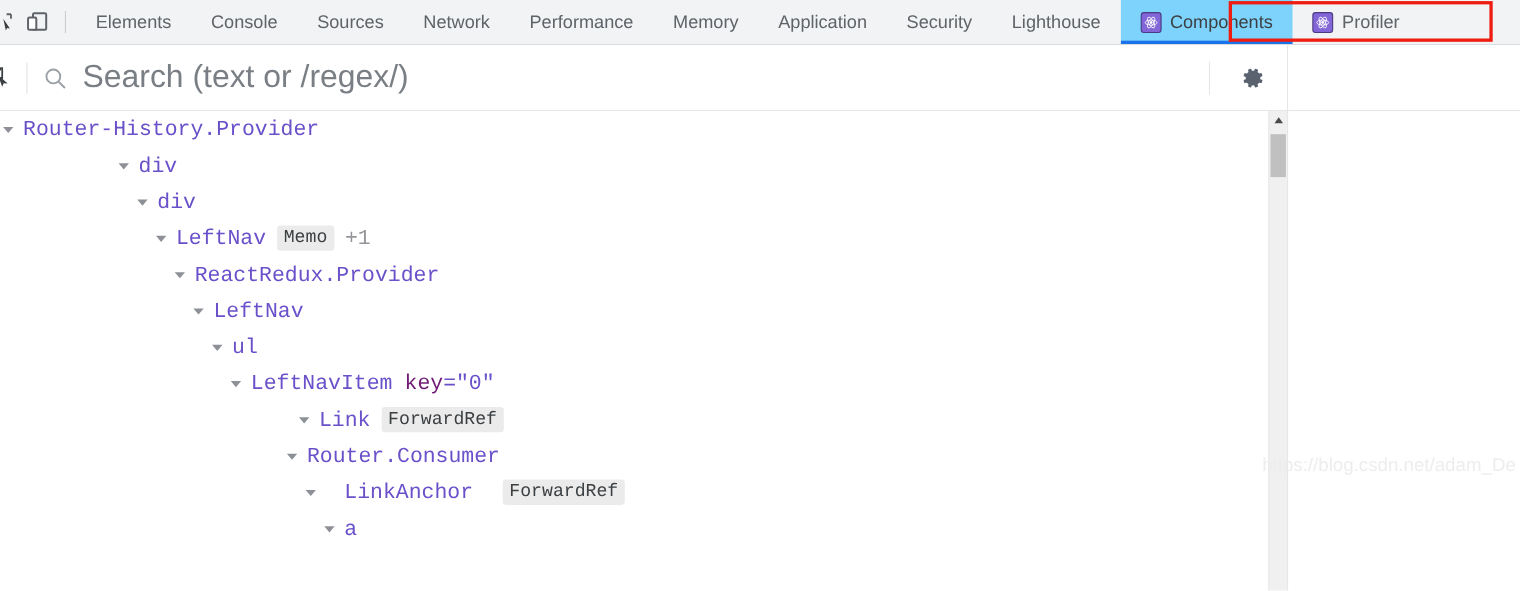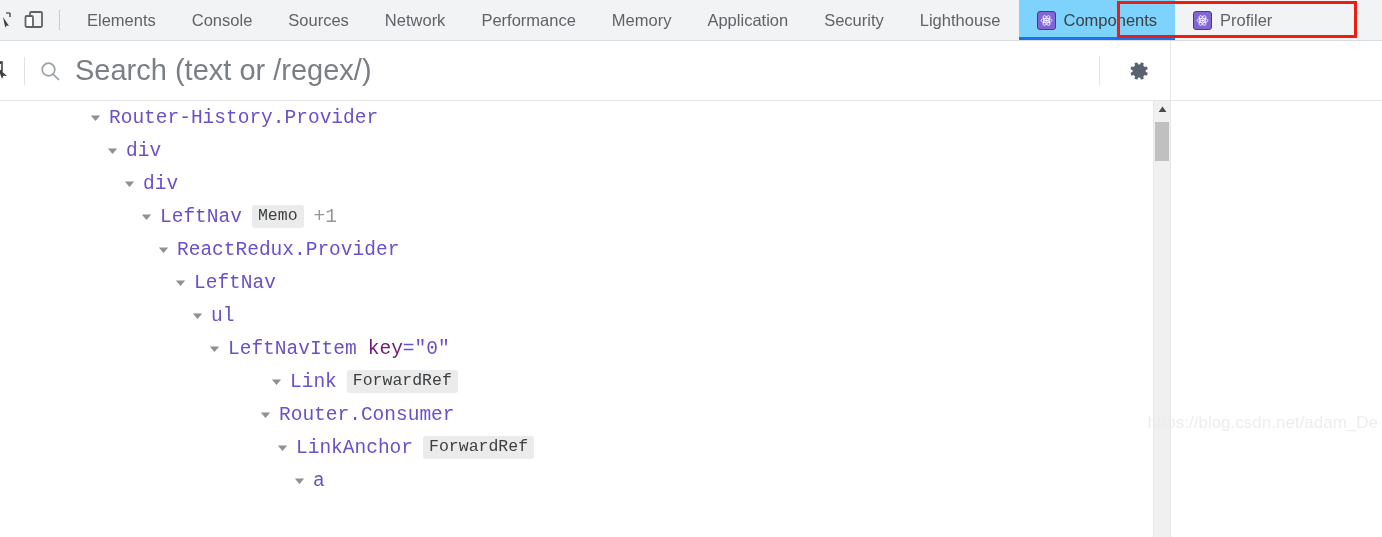--- a/index.html
+++ b/index.html
@@ -380,21 +380,21 @@
 
     <div class="gear-btn">
       <svg width="22" height="22" viewBox="0 0 22 22" aria-hidden="true">
         <path fill="#5a6270" d="M11 7.4a3.6 3.6 0 100 7.2 3.6 3.6 0 000-7.2zm0 5.5a1.9 1.9 0 110-3.8 1.9 1.9 0 010 3.8z"></path>
         <path fill="#5a6270" d="M19.3 12.6l-1.6-.6a6.9 6.9 0 000-2l1.6-.6a.6.6 0 00.36-.74l-.62-1.8a.6.6 0 00-.72-.39l-1.66.42a6.9 6.9 0 00-1.42-1.42l.42-1.66a.6.6 0 00-.39-.72l-1.8-.62a.6.6 0 00-.74.36l-.6 1.6a6.9 6.9 0 00-2 0l-.6-1.6a.6.6 0 00-.74-.36l-1.8.62a.6.6 0 00-.39.72l.42 1.66A6.9 6.9 0 005.6 6.9L3.94 6.48a.6.6 0 00-.72.39l-.62 1.8a.6.6 0 00.36.74l1.6.6a6.9 6.9 0 000 2l-1.6.6a.6.6 0 00-.36.74l.62 1.8a.6.6 0 00.72.39l1.66-.42a6.9 6.9 0 001.42 1.42l-.42 1.66a.6.6 0 00.39.72l1.8.62a.6.6 0 00.74-.36l.6-1.6a6.9 6.9 0 002 0l.6 1.6a.6.6 0 00.74.36l1.8-.62a.6.6 0 00.39-.72l-.42-1.66a6.9 6.9 0 001.42-1.42l1.66.42a.6.6 0 00.72-.39l.62-1.8a.6.6 0 00-.36-.74z"></path>
       </svg>
     </div>
   </div>
 
   <div class="tree-panel">
-      <div class="tree-row" style="padding-left: 88px; text-align: right;">
+      <div class="tree-row" style=" text-align: right;">
         <span class="arrow">
           <svg width="11" height="8" viewBox="0 0 11 8" aria-hidden="true">
             <path d="M0.8 1.4 L10.2 1.4 L5.5 7 Z" fill="#8d9096"></path>
           </svg>
         </span>
         <span class="comp-name">Router-History.Provider</span>
       </div>
       <div class="tree-row" style="padding-left: 105px;">
         <span class="arrow">
           <svg width="11" height="8" viewBox="0 0 11 8" aria-hidden="true">
@@ -464,21 +464,21 @@
         <span class="badge">ForwardRef</span>
       </div>
       <div class="tree-row" style="padding-left: 258px;">
         <span class="arrow">
           <svg width="11" height="8" viewBox="0 0 11 8" aria-hidden="true">
             <path d="M0.8 1.4 L10.2 1.4 L5.5 7 Z" fill="#8d9096"></path>
           </svg>
         </span>
         <span class="comp-name">Router.Consumer</span>
       </div>
-      <div class="tree-row" style="padding-left: 275px;">
+      <div class="tree-row" style="padding-left: 275px; gap: 17px;">
         <span class="arrow">
           <svg width="11" height="8" viewBox="0 0 11 8" aria-hidden="true">
             <path d="M0.8 1.4 L10.2 1.4 L5.5 7 Z" fill="#8d9096"></path>
           </svg>
         </span>
         <span class="comp-name">LinkAnchor</span>
         <span class="badge">ForwardRef</span>
       </div>
       <div class="tree-row" style="padding-left: 292px;">
         <span class="arrow">

